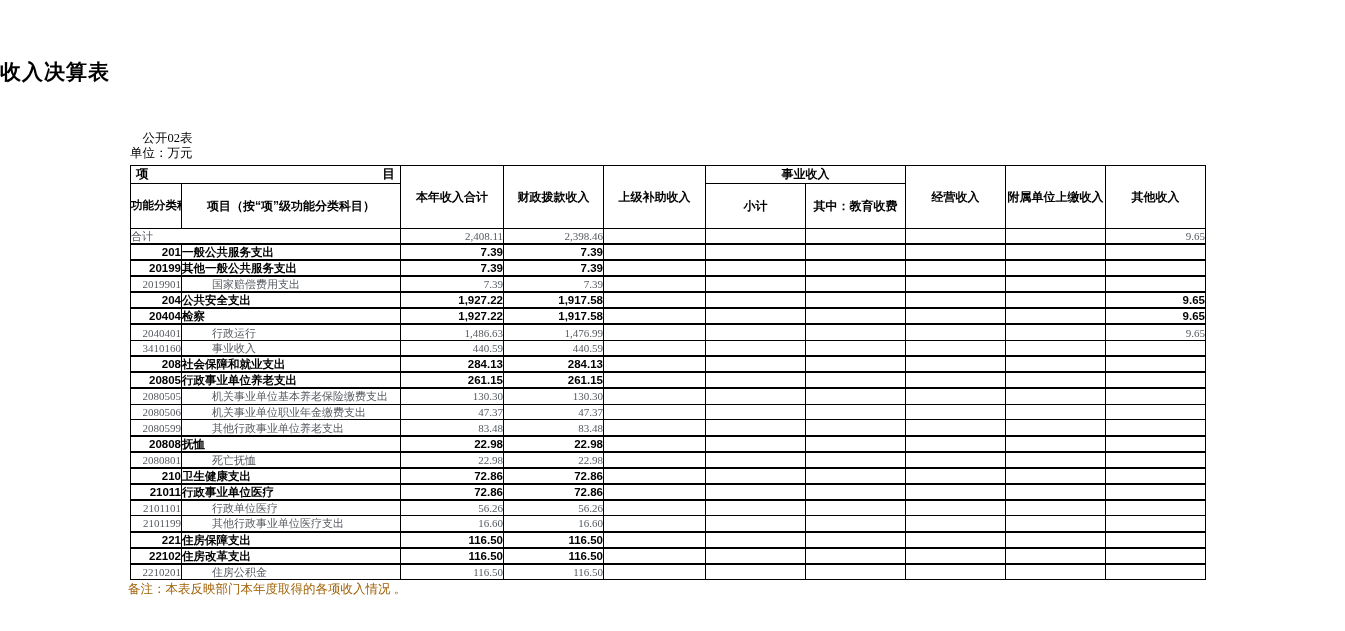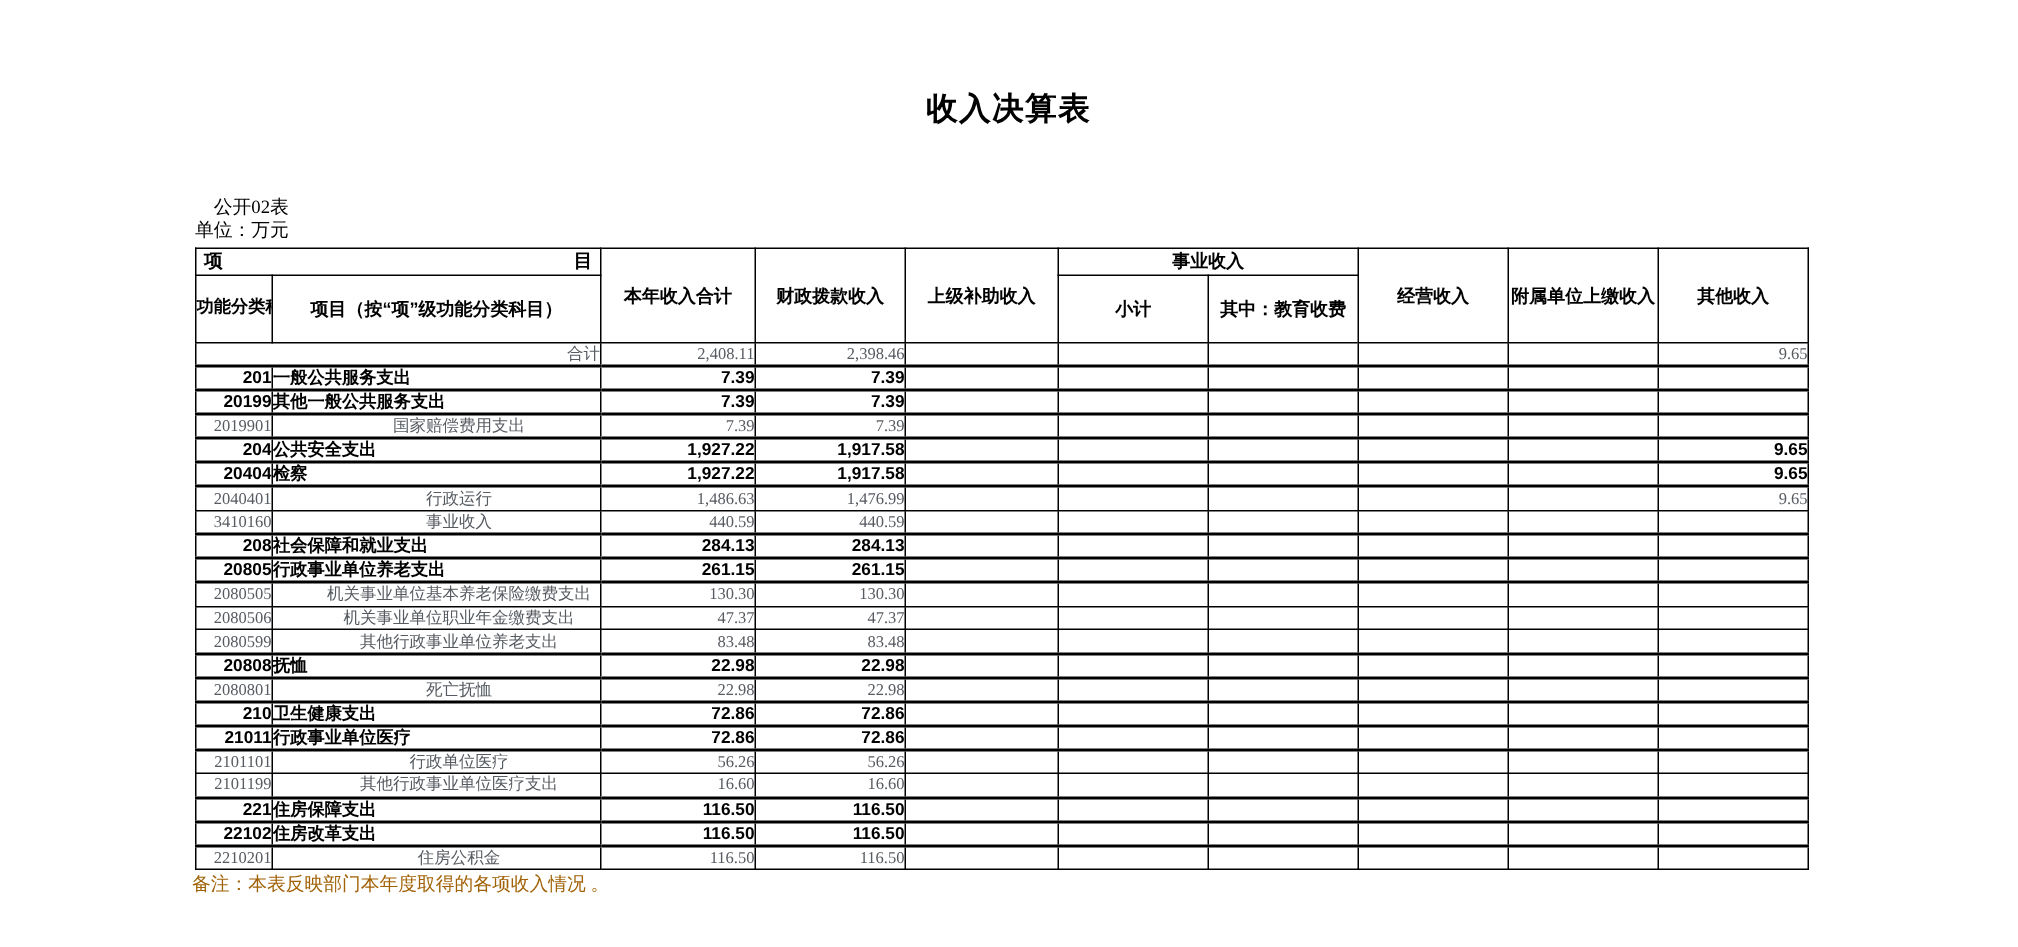--- a/index.html
+++ b/index.html
@@ -1,21 +1,21 @@
 <!DOCTYPE html>
 <html><head>
 <meta charset="utf-8">
 <style>
   html,body { margin:0; padding:0; background:#ffffff; }
   .sheet {
     position:relative; width:1345px; height:631px; background:#ffffff;
     font-family:"Liberation Serif","DejaVu Serif",serif; color:#000; overflow:hidden;
   }
   .title {
-    position:absolute; top:58px; left:0; width:100%; text-align:center;
+    position:absolute; top:58px; left:0; width:100%; text-align:left;
     font-family:"Liberation Sans","DejaVu Sans",sans-serif;
     font-size:21px; font-weight:bold; letter-spacing:1px; margin:0;
   }
   .meta {
     position:absolute; left:130px; top:131px; width:1075px;
     display:flex; justify-content:space-between; align-items:flex-end;
     font-size:12.5px; line-height:15px;
   }
   .dept { text-decoration:underline; text-underline-offset:3px; }
   .meta-right { text-align:right; }
@@ -37,22 +37,22 @@
   .item-split-inner { display:flex; justify-content:space-between; padding:0 5px; font-size:12.5px; }
   th.code-h { white-space:normal; word-break:break-all; line-height:1.35; padding:0 3px; font-size:11.5px; }
   tbody tr { height:15.9px; color:#565b61; }
   tbody td { font-size:11px; vertical-align:middle; line-height:14px; }
   tbody tr.bold-row {
     color:#000; font-family:"Liberation Sans","DejaVu Sans",sans-serif; font-weight:bold;
   }
   tbody tr.bold-row td { border-top-width:2px; border-bottom-width:2px; font-size:11.5px; }
   td.code-cell { text-align:right; padding-left:2px; }
   td.name-cell { text-align:left; padding-left:4px; }
-  td.name-cell.indent { padding-left:30px;text-align:center; }
-  td.merged-total { text-align:right; }
+  td.name-cell.indent { padding-left:30px; }
+  td.merged-total { text-align:left; }
   td.num-cell { text-align:right; padding-right:3px; }
   .note {
     position:absolute; left:128px; top:581px; font-size:12.5px; color:#a16207;
   }
 </style>
 </head>
 <body>
 
 <div class="sheet">
 

